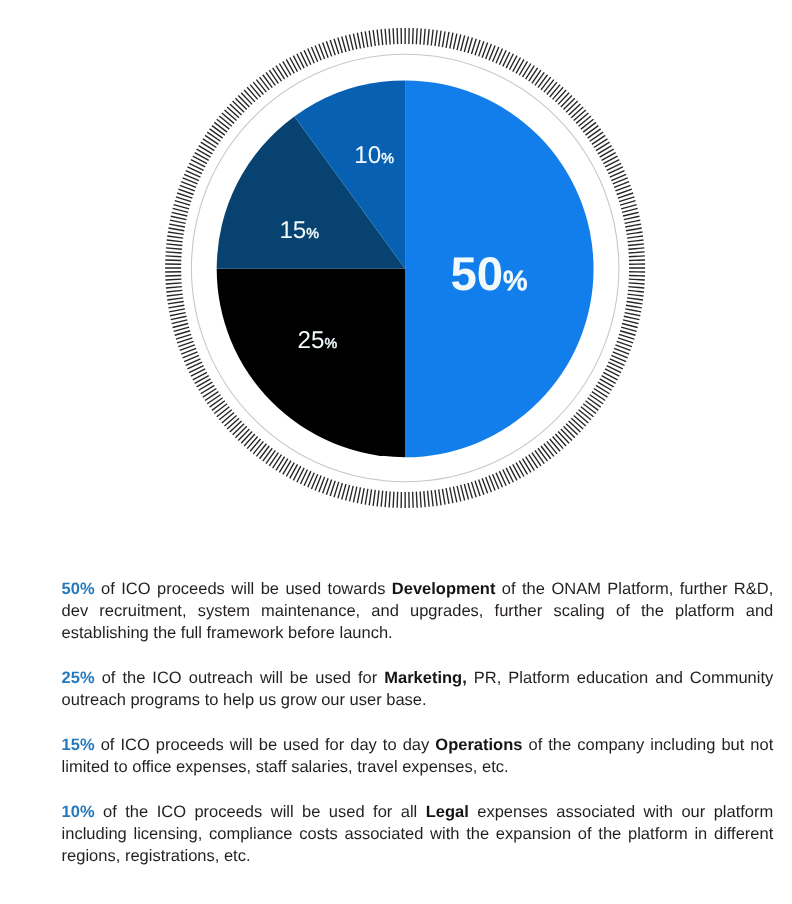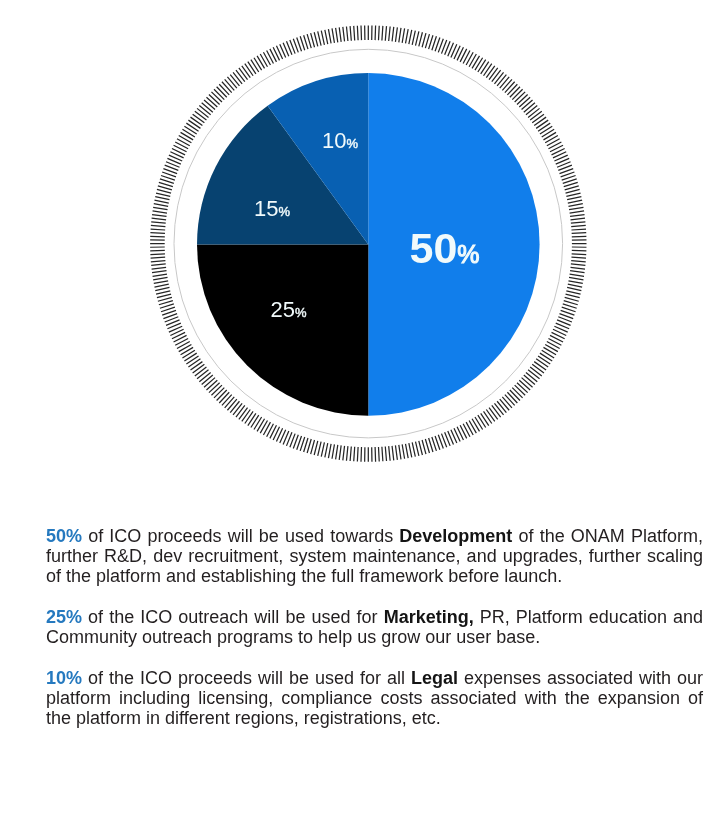--- a/index.html
+++ b/index.html
@@ -4,21 +4,21 @@
 <title>ICO Proceeds Allocation</title>
 <style>
   html,body{margin:0;padding:0;}
   *{-webkit-font-smoothing:antialiased;}
   body{width:720px;height:822px;background:#ffffff;font-family:"Liberation Sans",sans-serif;overflow:hidden;position:relative;}
   #chart-wrap{position:absolute;left:0;top:0;width:720px;height:500px;}
   svg{display:block;}
   #chart-svg text{-webkit-font-smoothing:antialiased;}
   #chart-wrap{will-change:transform;}
   #text-area{position:absolute;left:40px;top:526px;width:663px;transform:translateZ(0);}
-  .para{font-size:18px;line-height:20px;color:#231f20;margin:0 0 21px 6px;text-align:justify;}
+  .para{font-size:15px;line-height:20px;color:#231f20;margin:0 0 21px 16px;text-align:justify;}
   .para:last-child{margin-bottom:0;}
   .pct{color:#2579bf;font-weight:bold;}
   .kw{font-weight:bold;color:#141414;}
 </style>
 </head>
 <body>
 
 <div id="chart-wrap">
   <svg id="chart-svg" width="720" height="500" viewBox="0 0 720 500">
       <path d="M368.30 40.00L368.30 25.40M371.70 40.03L371.95 25.43M375.10 40.11L375.59 25.52M378.50 40.26L379.23 25.67M381.90 40.45L382.87 25.89M385.29 40.71L386.51 26.16M388.68 41.02L390.14 26.50M392.06 41.39L393.77 26.89M395.44 41.82L397.38 27.35M398.81 42.30L400.99 27.86M402.16 42.84L404.59 28.44M405.51 43.43L408.18 29.08M408.85 44.08L411.76 29.77M412.18 44.79L415.33 30.53M415.50 45.55L418.88 31.34M418.80 46.36L422.42 32.22M422.09 47.23L425.95 33.15M425.36 48.16L429.46 34.15M428.62 49.14L432.95 35.20M431.86 50.18L436.42 36.31M435.09 51.27L439.88 37.47M438.29 52.41L443.31 38.70M441.48 53.60L446.72 39.98M444.64 54.85L450.11 41.32M447.78 56.16L453.48 42.71M450.90 57.51L456.83 44.17M454.00 58.92L460.15 45.67M457.08 60.37L463.44 47.24M460.13 61.88L466.71 48.85M463.15 63.44L469.95 50.52M466.15 65.05L473.16 52.25M469.12 66.71L476.35 54.03M472.06 68.42L479.50 55.86M474.97 70.18L482.62 57.74M477.85 71.99L485.71 59.68M480.71 73.84L488.77 61.67M483.53 75.74L491.79 63.71M486.32 77.69L494.78 65.80M489.07 79.69L497.73 67.93M491.79 81.73L500.65 70.12M494.48 83.81L503.53 72.36M497.13 85.95L506.37 74.64M499.75 88.12L509.18 76.97M502.33 90.34L511.94 79.35M504.87 92.60L514.67 81.77M507.38 94.90L517.35 84.24M509.84 97.25L519.99 86.75M512.27 99.63L522.59 89.31M514.65 102.06L525.15 91.91M517.00 104.52L527.66 94.55M519.30 107.03L530.13 97.23M521.56 109.57L532.55 99.96M523.78 112.15L534.93 102.72M525.95 114.77L537.26 105.53M528.09 117.42L539.54 108.37M530.17 120.11L541.78 111.25M532.21 122.83L543.97 114.17M534.21 125.58L546.10 117.12M536.16 128.37L548.19 120.11M538.06 131.19L550.23 123.13M539.91 134.05L552.22 126.19M541.72 136.93L554.16 129.28M543.48 139.84L556.04 132.40M545.19 142.78L557.87 135.55M546.85 145.75L559.65 138.74M548.46 148.75L561.38 141.95M550.02 151.77L563.05 145.19M551.53 154.82L564.66 148.46M552.98 157.90L566.23 151.75M554.39 161.00L567.73 155.07M555.74 164.12L569.19 158.42M557.05 167.26L570.58 161.79M558.30 170.42L571.92 165.18M559.49 173.61L573.20 168.59M560.63 176.81L574.43 172.02M561.72 180.04L575.59 175.48M562.76 183.28L576.70 178.95M563.74 186.54L577.75 182.44M564.67 189.81L578.75 185.95M565.54 193.10L579.68 189.48M566.35 196.40L580.56 193.02M567.11 199.72L581.37 196.57M567.82 203.05L582.13 200.14M568.47 206.39L582.82 203.72M569.06 209.74L583.46 207.31M569.60 213.09L584.04 210.91M570.08 216.46L584.55 214.52M570.51 219.84L585.01 218.13M570.88 223.22L585.40 221.76M571.19 226.61L585.74 225.39M571.45 230.00L586.01 229.03M571.64 233.40L586.23 232.67M571.79 236.80L586.38 236.31M571.87 240.20L586.47 239.95M571.90 243.60L586.50 243.60M571.87 247.00L586.47 247.25M571.79 250.40L586.38 250.89M571.64 253.80L586.23 254.53M571.45 257.20L586.01 258.17M571.19 260.59L585.74 261.81M570.88 263.98L585.40 265.44M570.51 267.36L585.01 269.07M570.08 270.74L584.55 272.68M569.60 274.11L584.04 276.29M569.06 277.46L583.46 279.89M568.47 280.81L582.82 283.48M567.82 284.15L582.13 287.06M567.11 287.48L581.37 290.63M566.35 290.80L580.56 294.18M565.54 294.10L579.68 297.72M564.67 297.39L578.75 301.25M563.74 300.66L577.75 304.76M562.76 303.92L576.70 308.25M561.72 307.16L575.59 311.72M560.63 310.39L574.43 315.18M559.49 313.59L573.20 318.61M558.30 316.78L571.92 322.02M557.05 319.94L570.58 325.41M555.74 323.08L569.19 328.78M554.39 326.20L567.73 332.13M552.98 329.30L566.23 335.45M551.53 332.38L564.66 338.74M550.02 335.43L563.05 342.01M548.46 338.45L561.38 345.25M546.85 341.45L559.65 348.46M545.19 344.42L557.87 351.65M543.48 347.36L556.04 354.80M541.72 350.27L554.16 357.92M539.91 353.15L552.22 361.01M538.06 356.01L550.23 364.07M536.16 358.83L548.19 367.09M534.21 361.62L546.10 370.08M532.21 364.37L543.97 373.03M530.17 367.09L541.78 375.95M528.09 369.78L539.54 378.83M525.95 372.43L537.26 381.67M523.78 375.05L534.93 384.48M521.56 377.63L532.55 387.24M519.30 380.17L530.13 389.97M517.00 382.68L527.66 392.65M514.65 385.14L525.15 395.29M512.27 387.57L522.59 397.89M509.84 389.95L519.99 400.45M507.38 392.30L517.35 402.96M504.87 394.60L514.67 405.43M502.33 396.86L511.94 407.85M499.75 399.08L509.18 410.23M497.13 401.25L506.37 412.56M494.48 403.39L503.53 414.84M491.79 405.47L500.65 417.08M489.07 407.51L497.73 419.27M486.32 409.51L494.78 421.40M483.53 411.46L491.79 423.49M480.71 413.36L488.77 425.53M477.85 415.21L485.71 427.52M474.97 417.02L482.62 429.46M472.06 418.78L479.50 431.34M469.12 420.49L476.35 433.17M466.15 422.15L473.16 434.95M463.15 423.76L469.95 436.68M460.13 425.32L466.71 438.35M457.08 426.83L463.44 439.96M454.00 428.28L460.15 441.53M450.90 429.69L456.83 443.03M447.78 431.04L453.48 444.49M444.64 432.35L450.11 445.88M441.48 433.60L446.72 447.22M438.29 434.79L443.31 448.50M435.09 435.93L439.88 449.73M431.86 437.02L436.42 450.89M428.62 438.06L432.95 452.00M425.36 439.04L429.46 453.05M422.09 439.97L425.95 454.05M418.80 440.84L422.42 454.98M415.50 441.65L418.88 455.86M412.18 442.41L415.33 456.67M408.85 443.12L411.76 457.43M405.51 443.77L408.18 458.12M402.16 444.36L404.59 458.76M398.81 444.90L400.99 459.34M395.44 445.38L397.38 459.85M392.06 445.81L393.77 460.31M388.68 446.18L390.14 460.70M385.29 446.49L386.51 461.04M381.90 446.75L382.87 461.31M378.50 446.94L379.23 461.53M375.10 447.09L375.59 461.68M371.70 447.17L371.95 461.77M368.30 447.20L368.30 461.80M364.90 447.17L364.65 461.77M361.50 447.09L361.01 461.68M358.10 446.94L357.37 461.53M354.70 446.75L353.73 461.31M351.31 446.49L350.09 461.04M347.92 446.18L346.46 460.70M344.54 445.81L342.83 460.31M341.16 445.38L339.22 459.85M337.79 444.90L335.61 459.34M334.44 444.36L332.01 458.76M331.09 443.77L328.42 458.12M327.75 443.12L324.84 457.43M324.42 442.41L321.27 456.67M321.10 441.65L317.72 455.86M317.80 440.84L314.18 454.98M314.51 439.97L310.65 454.05M311.24 439.04L307.14 453.05M307.98 438.06L303.65 452.00M304.74 437.02L300.18 450.89M301.51 435.93L296.72 449.73M298.31 434.79L293.29 448.50M295.12 433.60L289.88 447.22M291.96 432.35L286.49 445.88M288.82 431.04L283.12 444.49M285.70 429.69L279.77 443.03M282.60 428.28L276.45 441.53M279.52 426.83L273.16 439.96M276.47 425.32L269.89 438.35M273.45 423.76L266.65 436.68M270.45 422.15L263.44 434.95M267.48 420.49L260.25 433.17M264.54 418.78L257.10 431.34M261.63 417.02L253.98 429.46M258.75 415.21L250.89 427.52M255.89 413.36L247.83 425.53M253.07 411.46L244.81 423.49M250.28 409.51L241.82 421.40M247.53 407.51L238.87 419.27M244.81 405.47L235.95 417.08M242.12 403.39L233.07 414.84M239.47 401.25L230.23 412.56M236.85 399.08L227.42 410.23M234.27 396.86L224.66 407.85M231.73 394.60L221.93 405.43M229.22 392.30L219.25 402.96M226.76 389.95L216.61 400.45M224.33 387.57L214.01 397.89M221.95 385.14L211.45 395.29M219.60 382.68L208.94 392.65M217.30 380.17L206.47 389.97M215.04 377.63L204.05 387.24M212.82 375.05L201.67 384.48M210.65 372.43L199.34 381.67M208.51 369.78L197.06 378.83M206.43 367.09L194.82 375.95M204.39 364.37L192.63 373.03M202.39 361.62L190.50 370.08M200.44 358.83L188.41 367.09M198.54 356.01L186.37 364.07M196.69 353.15L184.38 361.01M194.88 350.27L182.44 357.92M193.12 347.36L180.56 354.80M191.41 344.42L178.73 351.65M189.75 341.45L176.95 348.46M188.14 338.45L175.22 345.25M186.58 335.43L173.55 342.01M185.07 332.38L171.94 338.74M183.62 329.30L170.37 335.45M182.21 326.20L168.87 332.13M180.86 323.08L167.41 328.78M179.55 319.94L166.02 325.41M178.30 316.78L164.68 322.02M177.11 313.59L163.40 318.61M175.97 310.39L162.17 315.18M174.88 307.16L161.01 311.72M173.84 303.92L159.90 308.25M172.86 300.66L158.85 304.76M171.93 297.39L157.85 301.25M171.06 294.10L156.92 297.72M170.25 290.80L156.04 294.18M169.49 287.48L155.23 290.63M168.78 284.15L154.47 287.06M168.13 280.81L153.78 283.48M167.54 277.46L153.14 279.89M167.00 274.11L152.56 276.29M166.52 270.74L152.05 272.68M166.09 267.36L151.59 269.07M165.72 263.98L151.20 265.44M165.41 260.59L150.86 261.81M165.15 257.20L150.59 258.17M164.96 253.80L150.37 254.53M164.81 250.40L150.22 250.89M164.73 247.00L150.13 247.25M164.70 243.60L150.10 243.60M164.73 240.20L150.13 239.95M164.81 236.80L150.22 236.31M164.96 233.40L150.37 232.67M165.15 230.00L150.59 229.03M165.41 226.61L150.86 225.39M165.72 223.22L151.20 221.76M166.09 219.84L151.59 218.13M166.52 216.46L152.05 214.52M167.00 213.09L152.56 210.91M167.54 209.74L153.14 207.31M168.13 206.39L153.78 203.72M168.78 203.05L154.47 200.14M169.49 199.72L155.23 196.57M170.25 196.40L156.04 193.02M171.06 193.10L156.92 189.48M171.93 189.81L157.85 185.95M172.86 186.54L158.85 182.44M173.84 183.28L159.90 178.95M174.88 180.04L161.01 175.48M175.97 176.81L162.17 172.02M177.11 173.61L163.40 168.59M178.30 170.42L164.68 165.18M179.55 167.26L166.02 161.79M180.86 164.12L167.41 158.42M182.21 161.00L168.87 155.07M183.62 157.90L170.37 151.75M185.07 154.82L171.94 148.46M186.58 151.77L173.55 145.19M188.14 148.75L175.22 141.95M189.75 145.75L176.95 138.74M191.41 142.78L178.73 135.55M193.12 139.84L180.56 132.40M194.88 136.93L182.44 129.28M196.69 134.05L184.38 126.19M198.54 131.19L186.37 123.13M200.44 128.37L188.41 120.11M202.39 125.58L190.50 117.12M204.39 122.83L192.63 114.17M206.43 120.11L194.82 111.25M208.51 117.42L197.06 108.37M210.65 114.77L199.34 105.53M212.82 112.15L201.67 102.72M215.04 109.57L204.05 99.96M217.30 107.03L206.47 97.23M219.60 104.52L208.94 94.55M221.95 102.06L211.45 91.91M224.33 99.63L214.01 89.31M226.76 97.25L216.61 86.75M229.22 94.90L219.25 84.24M231.73 92.60L221.93 81.77M234.27 90.34L224.66 79.35M236.85 88.12L227.42 76.97M239.47 85.95L230.23 74.64M242.12 83.81L233.07 72.36M244.81 81.73L235.95 70.12M247.53 79.69L238.87 67.93M250.28 77.69L241.82 65.80M253.07 75.74L244.81 63.71M255.89 73.84L247.83 61.67M258.75 71.99L250.89 59.68M261.63 70.18L253.98 57.74M264.54 68.42L257.10 55.86M267.48 66.71L260.25 54.03M270.45 65.05L263.44 52.25M273.45 63.44L266.65 50.52M276.47 61.88L269.89 48.85M279.52 60.37L273.16 47.24M282.60 58.92L276.45 45.67M285.70 57.51L279.77 44.17M288.82 56.16L283.12 42.71M291.96 54.85L286.49 41.32M295.12 53.60L289.88 39.98M298.31 52.41L293.29 38.70M301.51 51.27L296.72 37.47M304.74 50.18L300.18 36.31M307.98 49.14L303.65 35.20M311.24 48.16L307.14 34.15M314.51 47.23L310.65 33.15M317.80 46.36L314.18 32.22M321.10 45.55L317.72 31.34M324.42 44.79L321.27 30.53M327.75 44.08L324.84 29.77M331.09 43.43L328.42 29.08M334.44 42.84L332.01 28.44M337.79 42.30L335.61 27.86M341.16 41.82L339.22 27.35M344.54 41.39L342.83 26.89M347.92 41.02L346.46 26.50M351.31 40.71L350.09 26.16M354.70 40.45L353.73 25.89M358.10 40.26L357.37 25.67M361.50 40.11L361.01 25.52M364.90 40.03L364.65 25.43" stroke="#262626" stroke-width="1.25" fill="none"></path>
@@ -33,16 +33,17 @@
       <text x="322" y="147.8" fill="#f1fafb" font-size="22" font-family="&quot;Liberation Sans&quot;, sans-serif"><tspan>10</tspan><tspan font-size="13" font-weight="normal" stroke="#f1fafb" stroke-width="0.45">%</tspan></text>
     </svg>
 </div>
 
 <div id="text-area">
 
   <p class="para"><span class="pct">50%</span><span> of ICO proceeds will be used towards </span><span class="kw">Development</span><span> of the ONAM Platform, further R&amp;D, dev recruitment, system maintenance, and upgrades, further scaling of the platform and establishing the full framework before launch.</span></p>
 
   <p class="para"><span class="pct">25%</span><span> of the ICO outreach will be used for </span><span class="kw">Marketing,</span><span> PR, Platform education and Community outreach pro­grams to help us grow our user base.</span></p>
 
+  <p class="para"><span class="pct">15%</span><span> of ICO proceeds will be used for day to day </span><span class="kw">Operations</span><span> of the company including but not limited to office expenses, staff salaries, travel expenses, etc.</span></p>
 
   <p class="para"><span class="pct">10%</span><span> of the ICO proceeds will be used for all </span><span class="kw">Legal</span><span> expenses associated with our platform including licensing, compliance costs associated with the expansion of the platform in different regions, registrations, etc.</span></p>
 
 </div>
 
 </body></html>

